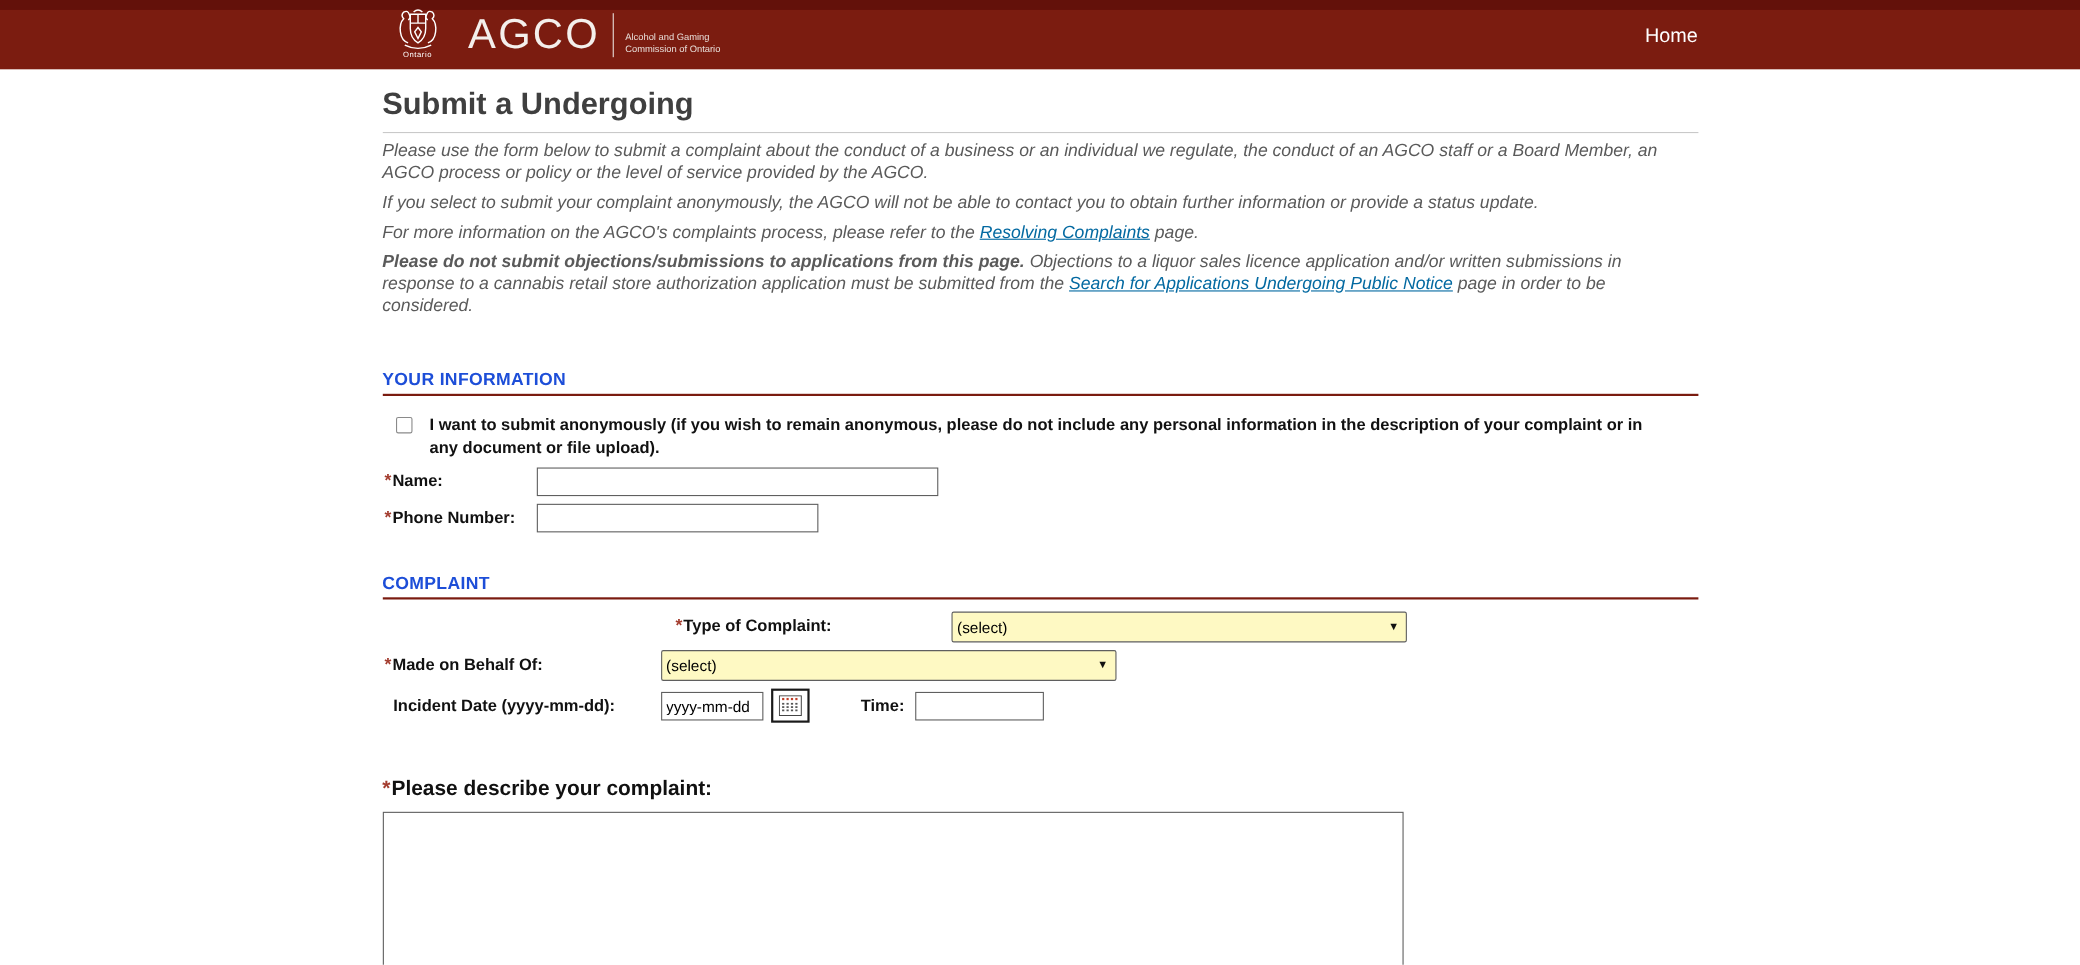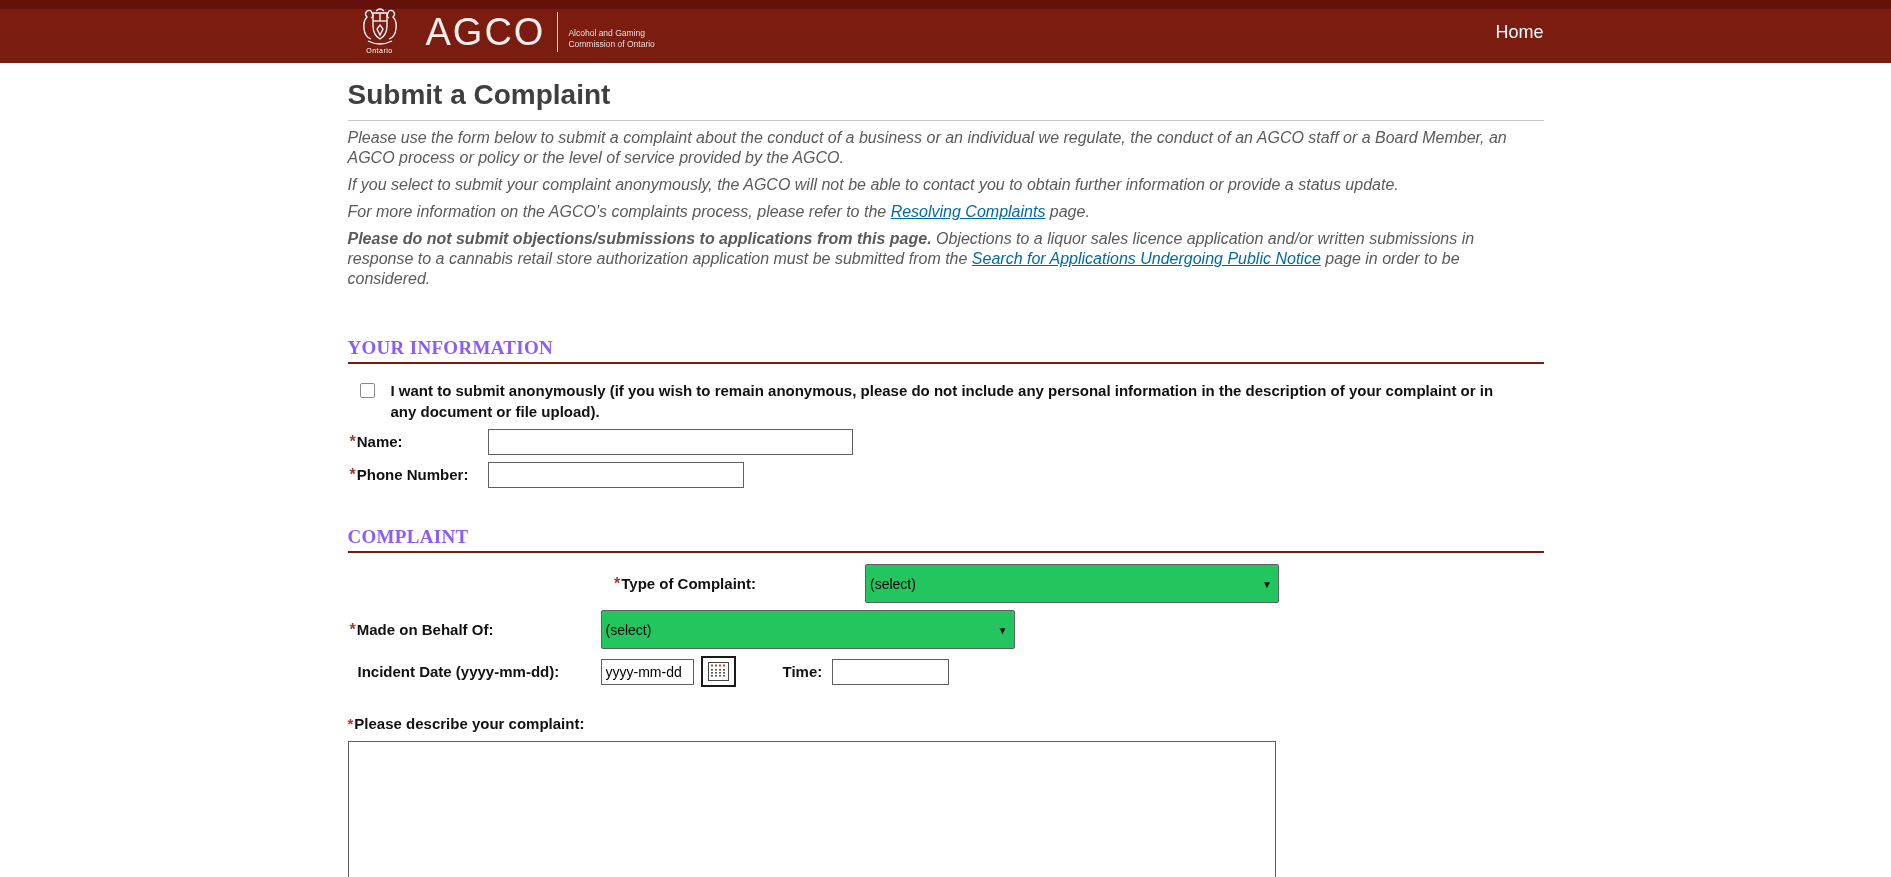--- a/index.html
+++ b/index.html
@@ -26,21 +26,21 @@
 
   .page-title { margin-top: 16px; font-size: 28px; font-weight: bold; color: #3f3f3f; }
   .title-rule { border: none; border-top: 1px solid #c9c9c9; margin-top: 9px; }
 
   .intro { color: #5a5a5a; font-style: italic; font-size: 16px; line-height: 20px; }
   .intro p { margin-top: 7px; }
   .intro a { color: #0369a1; text-decoration: underline; cursor: pointer; }
   .intro .bold { font-weight: bold; }
 
   
-  .section-heading { font-size: 19px; font-weight: bold; color: #8b5cf6; letter-spacing: .3px; font-family: Liberation Serif, serif; }
+  .section-heading { font-size: 16px; font-weight: bold; color: #1d4ed8; letter-spacing: .3px; }
   .section-rule { border: none; border-top: 2px solid #7a1b0f; margin-top: 3px; }
   .section-your-info { margin-top: 48px; }
   .section-complaint { margin-top: 38px; }
 
   .req { color: #a33c2e; font-weight: bold; margin-right: 1px; }
 
   
   .checkbox-row { display: flex; margin: 16px 0 0 12px; align-items: flex-start; }
   .checkbox-row input[type="checkbox"] { width: 15px; height: 15px; margin-top: 3px; accent-color: #ffffff;
         appearance: none; border: 1px solid #8a8a8a; border-radius: 2px; background: #fff; cursor: pointer; }
@@ -54,34 +54,34 @@
   .complaint-row { margin-top: 7px; }
 
   input[type="text"] { height: 22px; border: 1px solid #5f5f5f; font-size: 14px; padding: 12px 4px;
                        font-family: "Liberation Sans", "DejaVu Sans", sans-serif; background: #fff; }
   .input-name  { width: 365px; }
   .input-phone { width: 256px; }
   .input-email-wrap { position: relative; display: inline-block; }
   .input-email { width: 365px; padding-right: 22px; }
   .lock-icon { position: absolute; right: 6px; top: 50%; transform: translateY(-50%); line-height: 0; }
 
-  select { width: 414px; height: 39px; border: 1px solid #5f5f5f; background: #22c55e; font-size: 14px;
+  select { width: 414px; height: 28px; border: 1px solid #5f5f5f; background: #fef9c3; font-size: 14px;
            padding: 0 4px; appearance: none; -webkit-appearance: none; border-radius: 2px;
            font-family: "Liberation Sans", "DejaVu Sans", sans-serif; cursor: pointer; }
   .select-wrap { position: relative; display: inline-block; }
   .select-wrap .caret { position: absolute; right: 7px; top: 50%; transform: translateY(-50%);
                         font-size: 10px; color: #111; pointer-events: none; }
 
   .input-date { width: 93px; height: 24px; }
   .cal-button { width: 35px; height: 31px; margin-left: 7px; border: 2px solid #1a1a1a; background: #fff;
                 display: inline-flex; align-items: center; justify-content: center; cursor: pointer; padding: 0; }
   .time-label { margin-left: 47px; }
   .input-time { width: 117px; height: 24px; margin-left: 10px; }
 
-  .describe-label { margin-top: 28px; font-weight: bold; color: #111; font-size: 15px; }
+  .describe-label { margin-top: 50px; font-weight: bold; color: #111; font-size: 19px; }
   .complaint-textarea { display: block; margin-top: 9px; width: 928px; height: 260px;
                         border: 1px solid #5f5f5f; resize: none; font-size: 15px; padding: 4px 6px;
                         font-family: "Liberation Sans", "DejaVu Sans", sans-serif; }
 </style>
 </head>
 <body>
 
 <div class="header">
   <div class="header-stripe"></div>
   <div class="header-inner">
@@ -113,21 +113,21 @@
         <div>Alcohol and Gaming</div>
         <div>Commission of Ontario</div>
       </div>
     </div>
     <a class="nav-home">Home</a>
   </div>
 </div>
 
 <div class="container">
 
-  <h1 class="page-title">Submit a Complaint</h1>
+  <h1 class="page-title">Submit a Undergoing</h1>
   <hr class="title-rule">
 
   <div class="intro">
     <p>Please use the form below to submit a complaint about the conduct of a business or an individual we regulate, the conduct of an AGCO staff or a Board Member, an AGCO process or policy or the level of service provided by the AGCO.</p>
     <p>If you select to submit your complaint anonymously, the AGCO will not be able to contact you to obtain further information or provide a status update.</p>
     <p><span>For more information on the AGCO's complaints process, please refer to the </span><a>Resolving Complaints</a><span> page.</span></p>
     <p><span class="bold">Please do not submit objections/submissions to applications from this page.</span><span> Objections to a liquor sales licence application and/or written submissions in response to a cannabis retail store authorization application must be submitted from the </span><a>Search for Applications Undergoing Public Notice</a><span> page in order to be considered.</span></p>
   </div>
 
   <div class="section-your-info">

